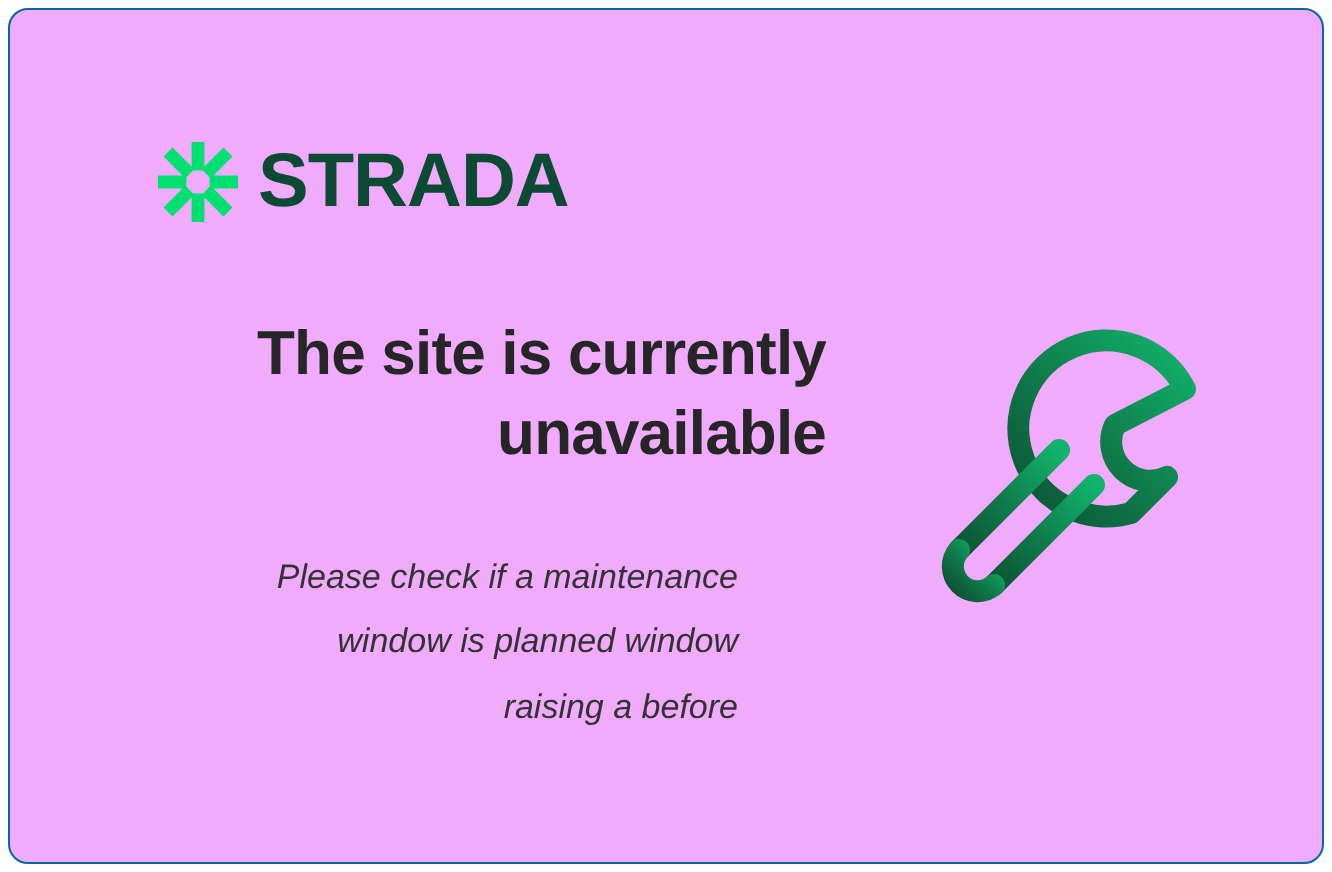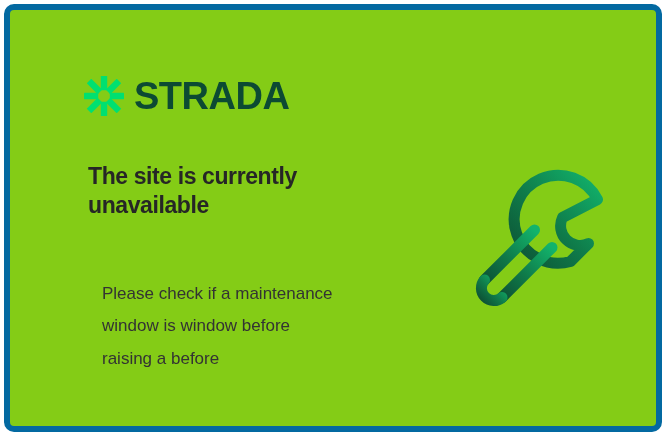--- a/index.html
+++ b/index.html
@@ -22,24 +22,25 @@
     box-sizing: border-box;
     padding: 4px;
     background: #ffffff;
   }
 
   .card {
     position: relative;
     width: 100%;
     height: 100%;
     box-sizing: border-box;
-    background: #84cc16;
-    border: 6px solid #0369a1;
+    background: #f0abfc;
+    border: 1px solid #0369a1;
     border-radius: 10px;
     overflow: hidden;
+    text-align: right;
   }
 
   
   .brand {
     position: absolute;
     left: 74px;
     top: 66px;
     display: flex;
     align-items: center;
     gap: 10px;
@@ -59,38 +60,39 @@
     white-space: nowrap;
   }
 
   
   .headline {
     position: absolute;
     left: 78px;
     top: 152px;
     width: 330px;
     margin: 0;
-    font-size: 23px;
+    font-size: 31px;
     line-height: 1.28;
     font-weight: 600;
     letter-spacing: -0.4px;
     color: #262626;
   }
 
   
   .body-copy {
     position: absolute;
-    left: 92px;
+    left: 64px;
     top: 268px;
     width: 300px;
     margin: 0;
     font-size: 17px;
     line-height: 1.9;
     font-weight: 400;
     color: #333333;
+    font-style: italic;
   }
   .body-copy span {
     display: block;
   }
 
   
   .wrench {
     position: absolute;
     left: 456px;
     top: 152px;
@@ -128,21 +130,21 @@
           </g>
         </svg>
       </span>
       <span class="brand-word">STRADA</span>
     </div>
 
     <h1 class="headline">The site is currently unavailable</h1>
 
     <p class="body-copy">
       <span>Please check if a maintenance</span>
-      <span>window is window before</span>
+      <span>window is planned window</span>
       <span>raising a before</span>
     </p>
 
     <div class="wrench">
       <svg viewBox="0 0 152 156" xmlns="http://www.w3.org/2000/svg" aria-hidden="true">
         <defs>
           <linearGradient id="wrenchGrad" x1="0" y1="1" x2="1" y2="0">
             <stop offset="0%" stop-color="#0d5235"></stop>
             <stop offset="45%" stop-color="#0f7a49"></stop>
             <stop offset="100%" stop-color="#12b36c"></stop>

